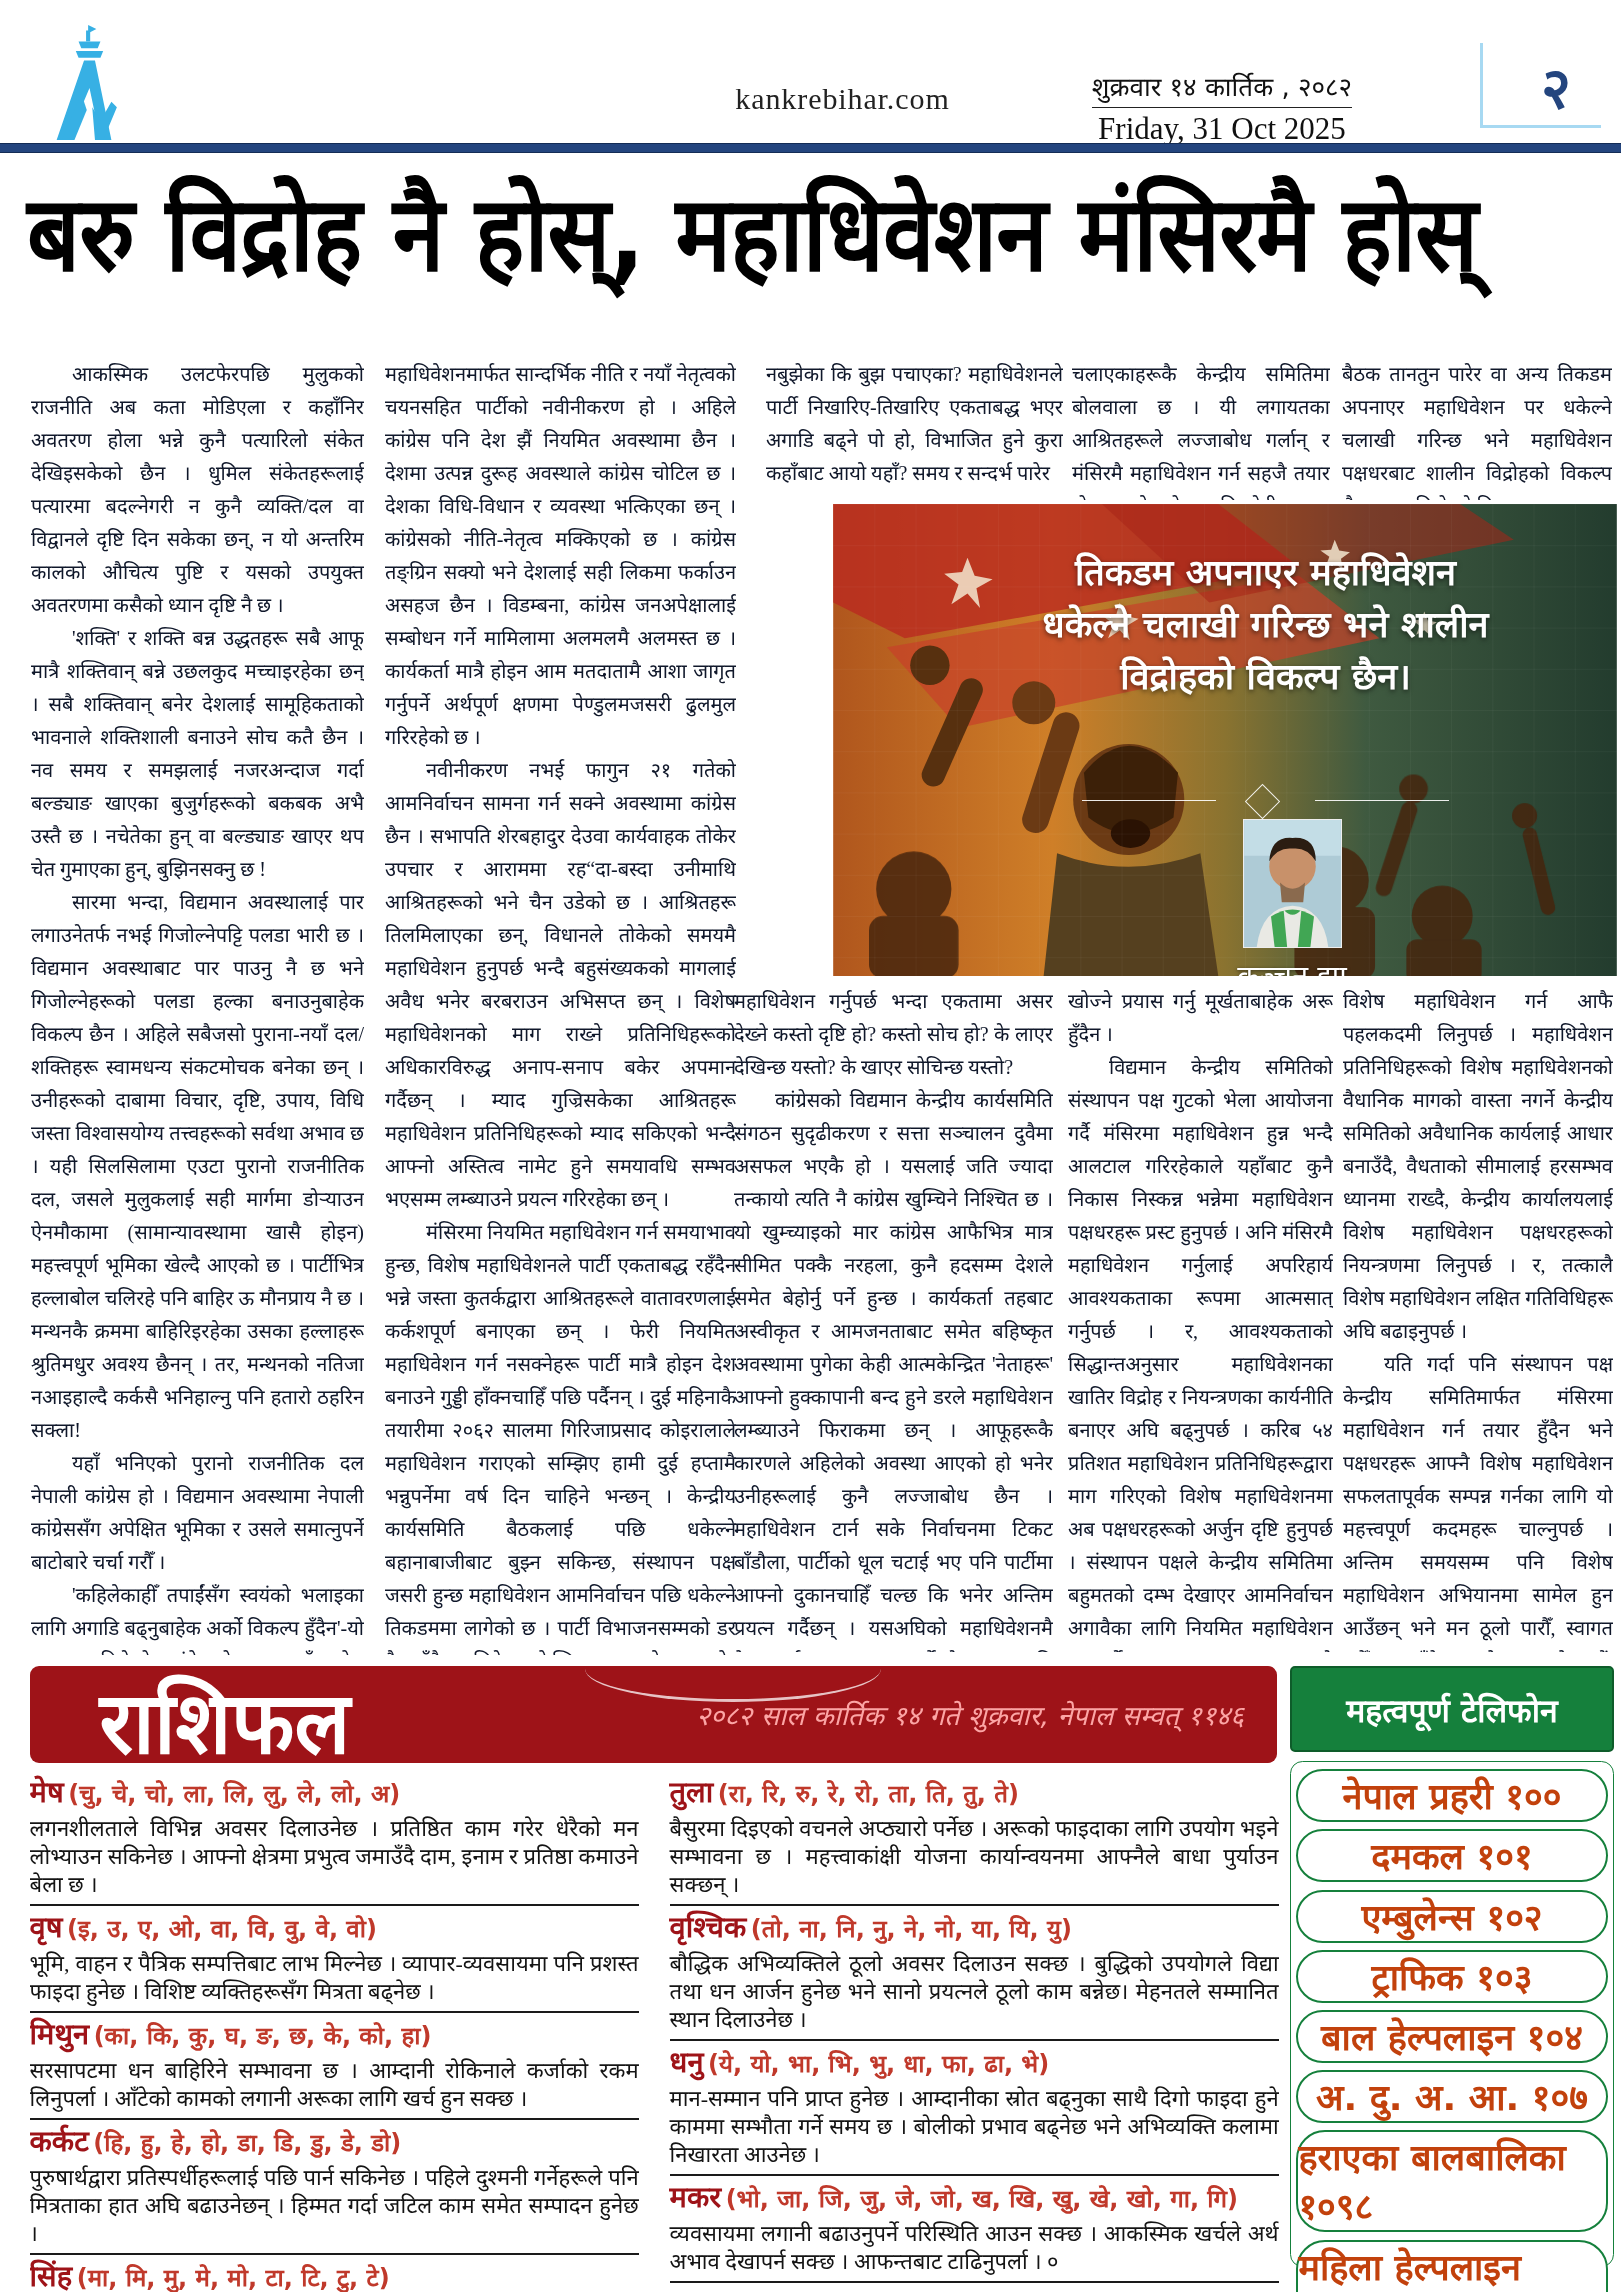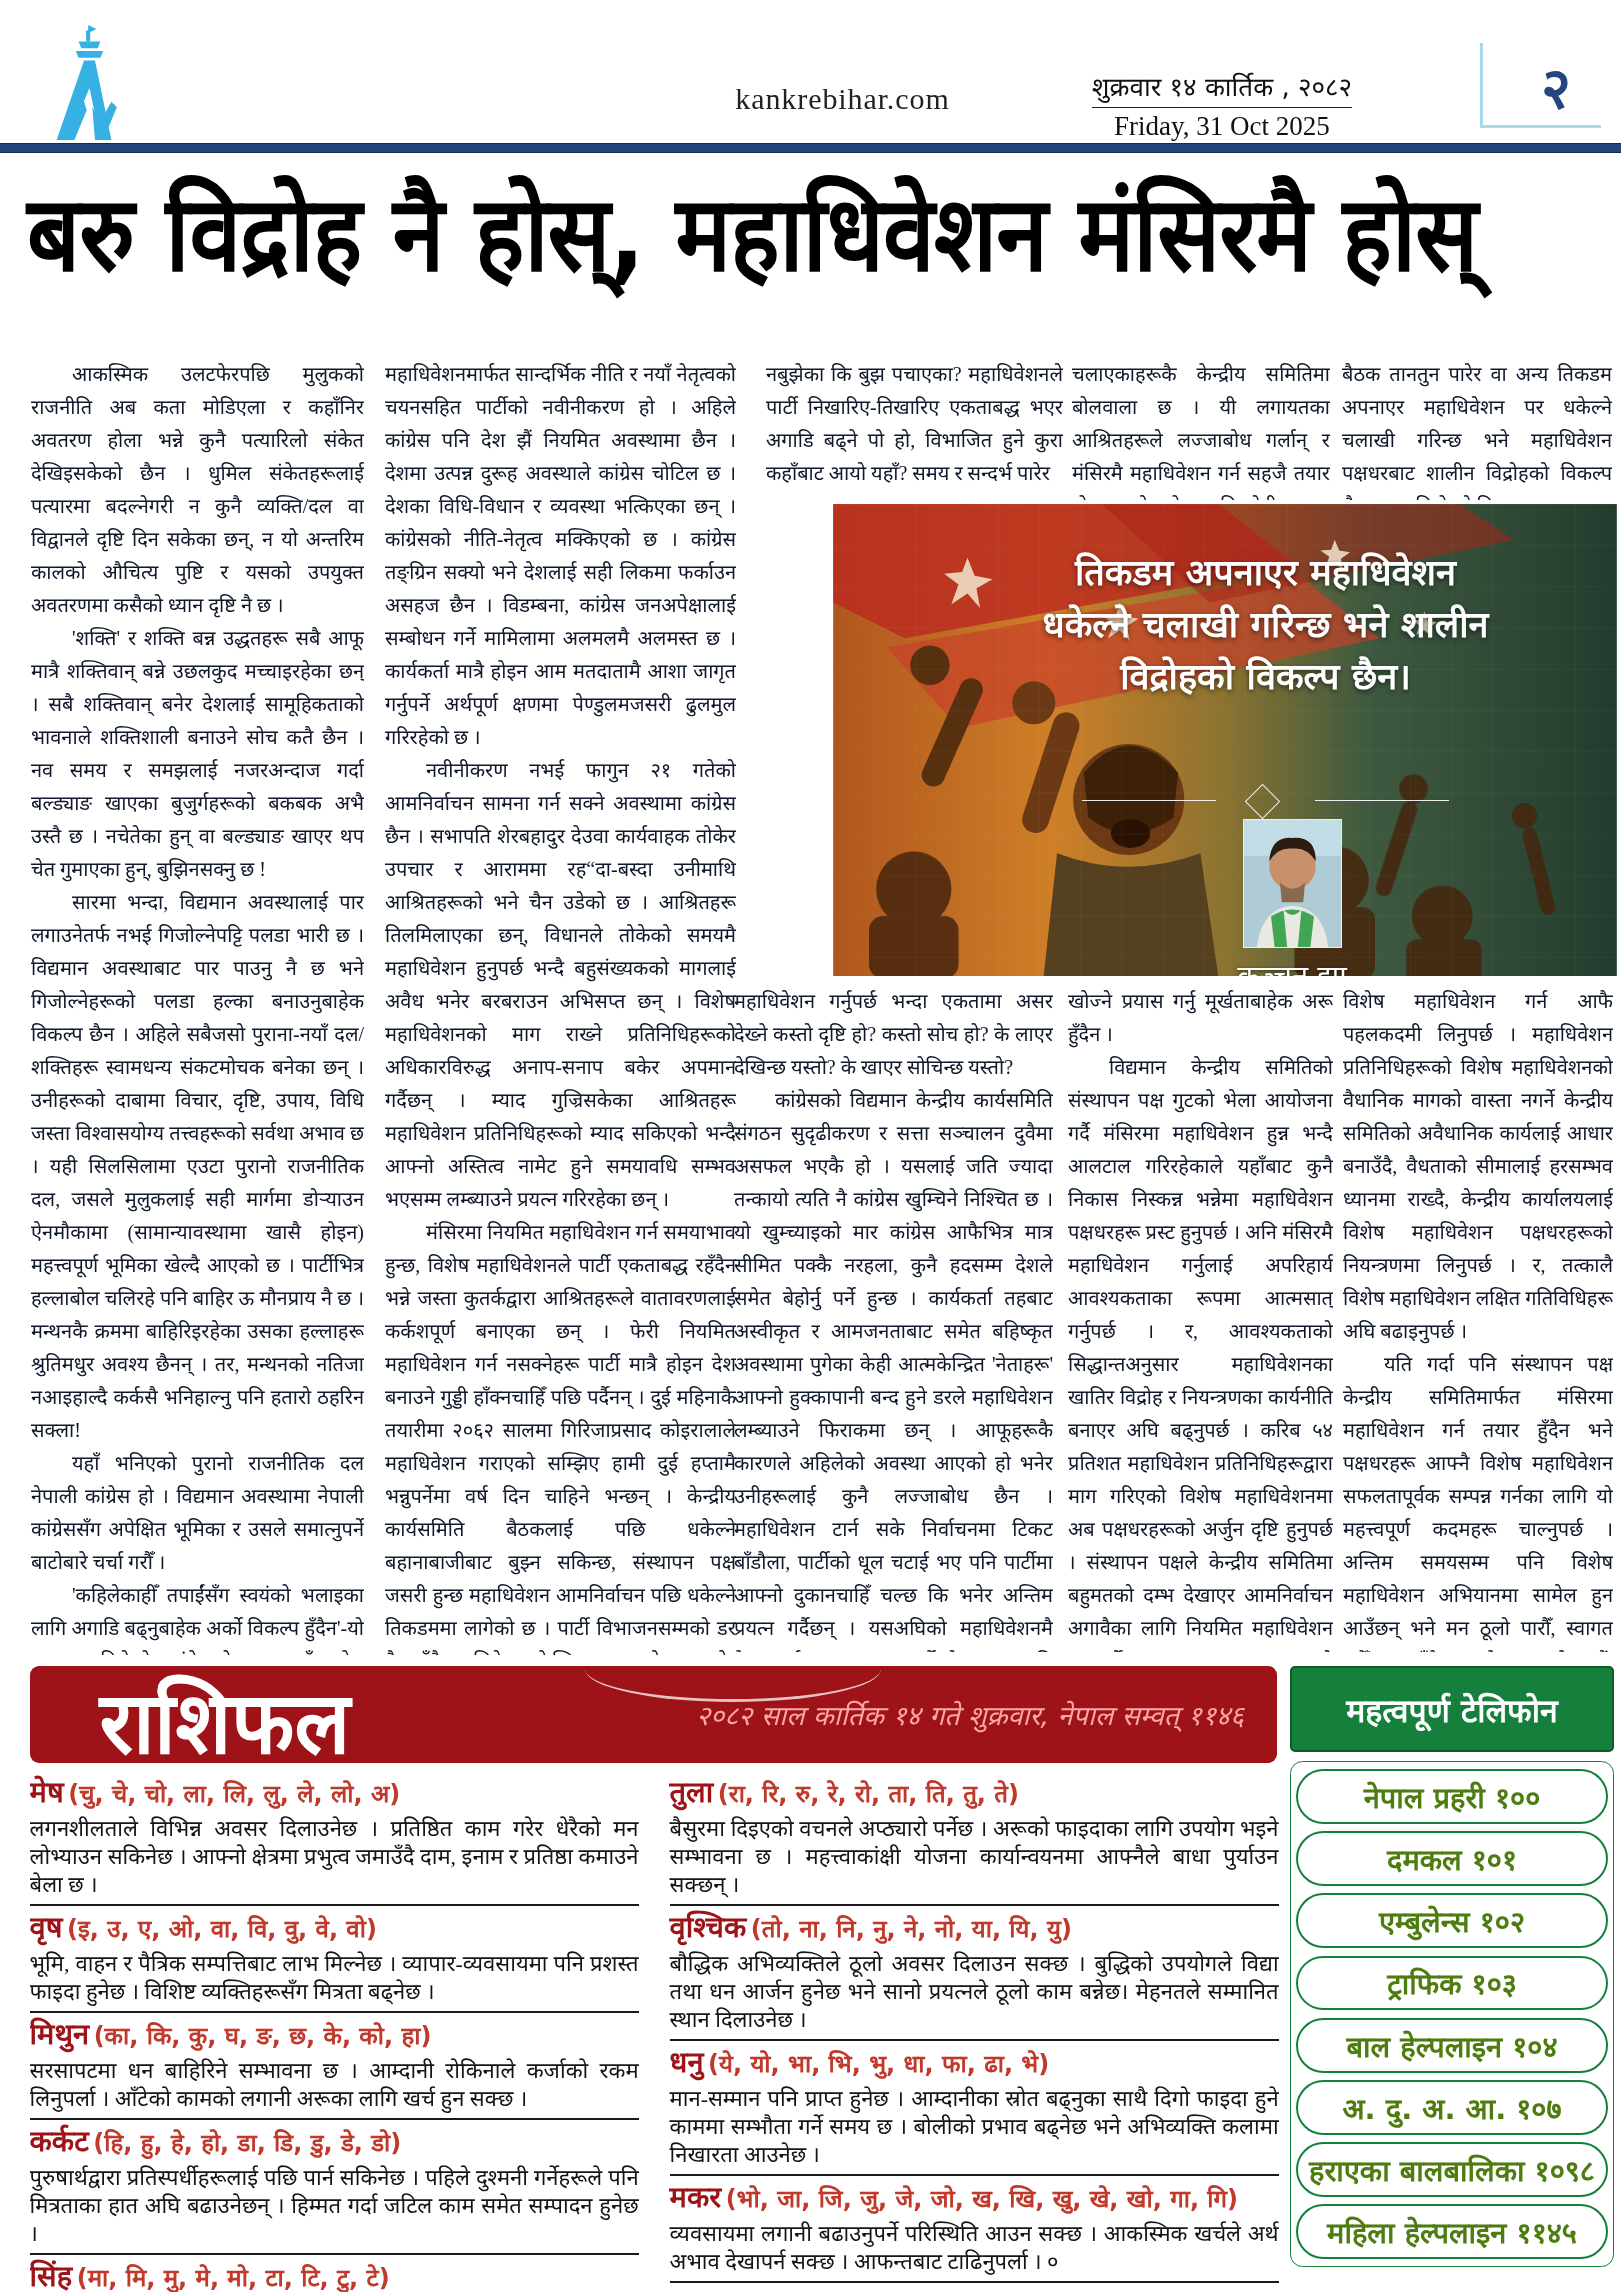--- a/index.html
+++ b/index.html
@@ -5,21 +5,21 @@
   html,body{margin:0;padding:0;background:#e8e8e8;}
   .page{position:relative;width:1621px;height:2293px;background:#ffffff;
         font-family:"Liberation Serif", serif;color:#111;overflow:hidden;margin:0 auto;}
   
   .masthead{position:absolute;left:0;top:0;width:1621px;height:145px;}
   .logo{position:absolute;left:47px;top:25px;width:85px;height:115px;}
   .site-name{position:absolute;left:0;top:82px;width:1621px;text-align:center;
              font-size:30px;color:#222;letter-spacing:0.9px;padding-left:32px;}
   .date-block{position:absolute;right:269px;top:70px;text-align:center;line-height:1.35;}
   .date-np{font-size:26px;border-bottom:1.8px solid #222;padding-bottom:1.8px;font-family:"DejaVu Sans",sans-serif;}
-  .date-en{font-size:27px;}
+  .date-en{font-size:31px;}
   .corner{position:absolute;right:16px;top:43px;width:125px;height:99px;}
   .corner .vline{position:absolute;left:0;top:0;width:2.7px;height:82px;background:#a7d9f2;}
   .corner .hline{position:absolute;left:0;top:82px;width:121px;height:2.7px;background:#a7d9f2;}
   .page-no{position:absolute;right:34px;top:3.6px;font-size:57px;font-weight:bold;color:#24457e;
            font-family:"DejaVu Sans",sans-serif;}
   .toprule{position:absolute;left:0;top:143px;width:1621px;height:8px;background:#24457e;
            border-top:1.8px solid #142c55;border-bottom:1.8px solid #142c55;}
   
   .headline{position:absolute;left:27px;top:159px;width:1585px;font-size:93px;font-weight:bold;
             color:#000;white-space:nowrap;letter-spacing:-0.9px;font-family:"DejaVu Sans",sans-serif;
@@ -63,22 +63,22 @@
   .sign-letters{color:#c0392b;font-size:24px;font-weight:bold;}
   .sign-text{font-size:22px;line-height:28px;text-align:justify;color:#141414;}
   
   .phones{position:absolute;left:1290px;top:1666px;width:324px;height:622px;}
   .phones-header{height:82px;background:#15803c;border:2.7px solid #0e5c2a;border-radius:5px;
                  color:#fff;font-size:32px;font-weight:bold;display:flex;align-items:center;
                  justify-content:center;font-family:"DejaVu Sans",sans-serif;}
   .phones-list{margin-top:9px;border:1.8px solid #15803c;border-radius:12.5px;padding:7.2px 5.4px;
                height:506px;box-sizing:border-box;display:flex;flex-direction:column;gap:7.2px;}
   .phone-box{flex:1;border:2.7px solid #15803c;border-radius:29px;background:#fff;display:flex;
-             align-items:center;justify-content:center;font-size:29px;font-weight:bold;
-             font-family:"DejaVu Sans",sans-serif;color:#4d7c0f;}
+             align-items:center;justify-content:center;font-size:36px;font-weight:bold;
+             font-family:"DejaVu Sans",sans-serif;color:#c2410c;}
 </style>
 </head>
 <body>
 
 <div class="page">
 
   <div class="masthead">
     <div class="logo">
       <svg width="85" height="115" viewBox="0 0 60 84">
         <g fill="#37b0e4">

